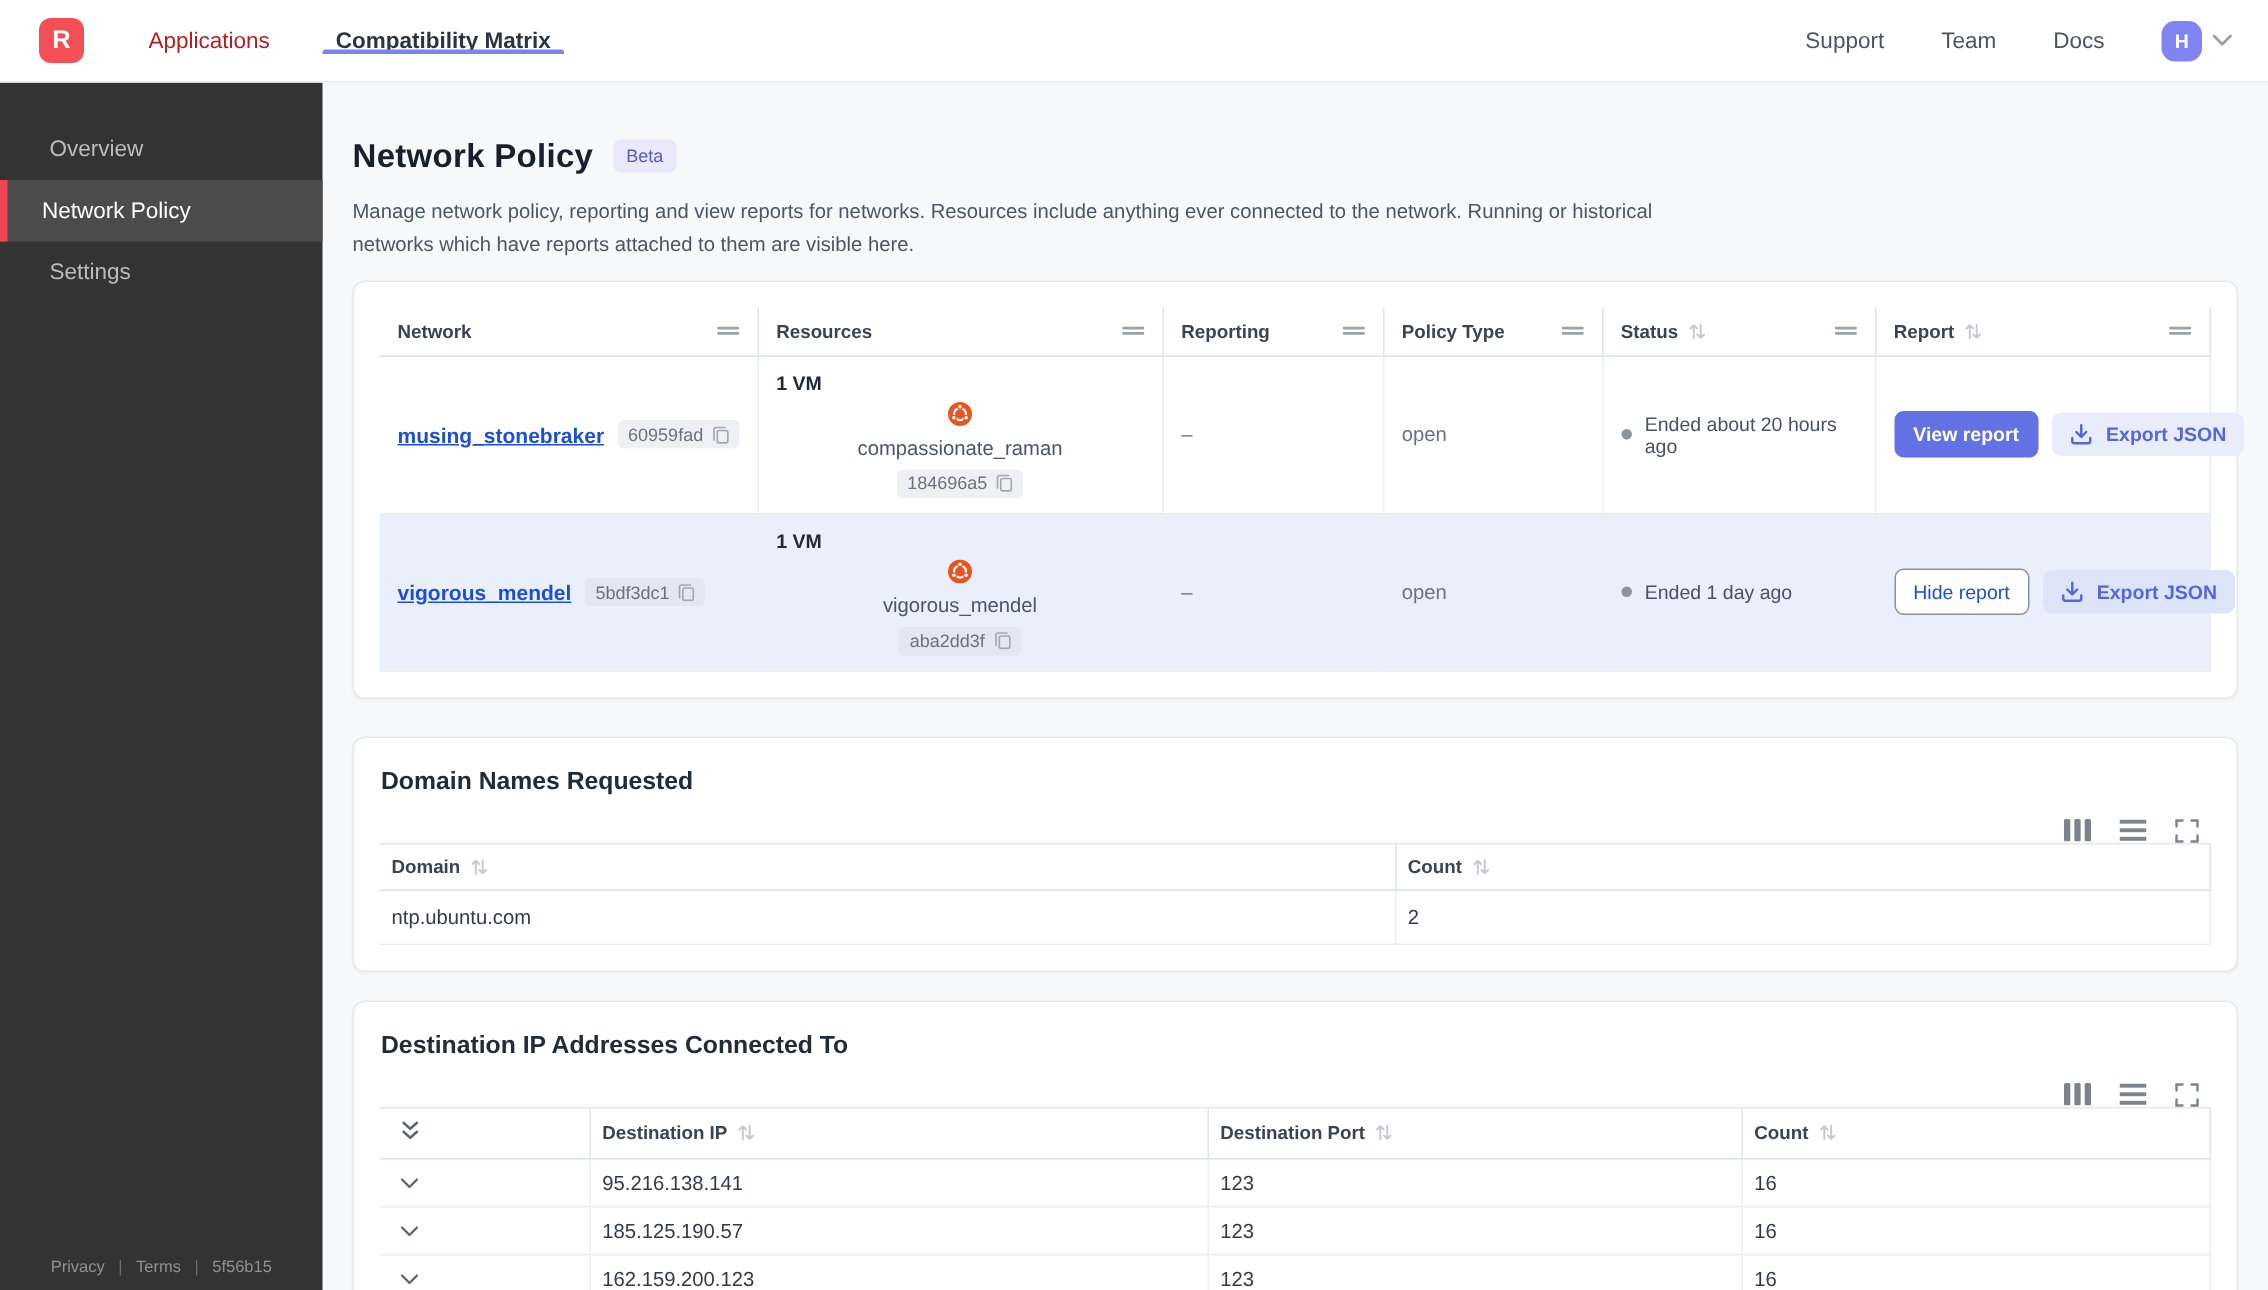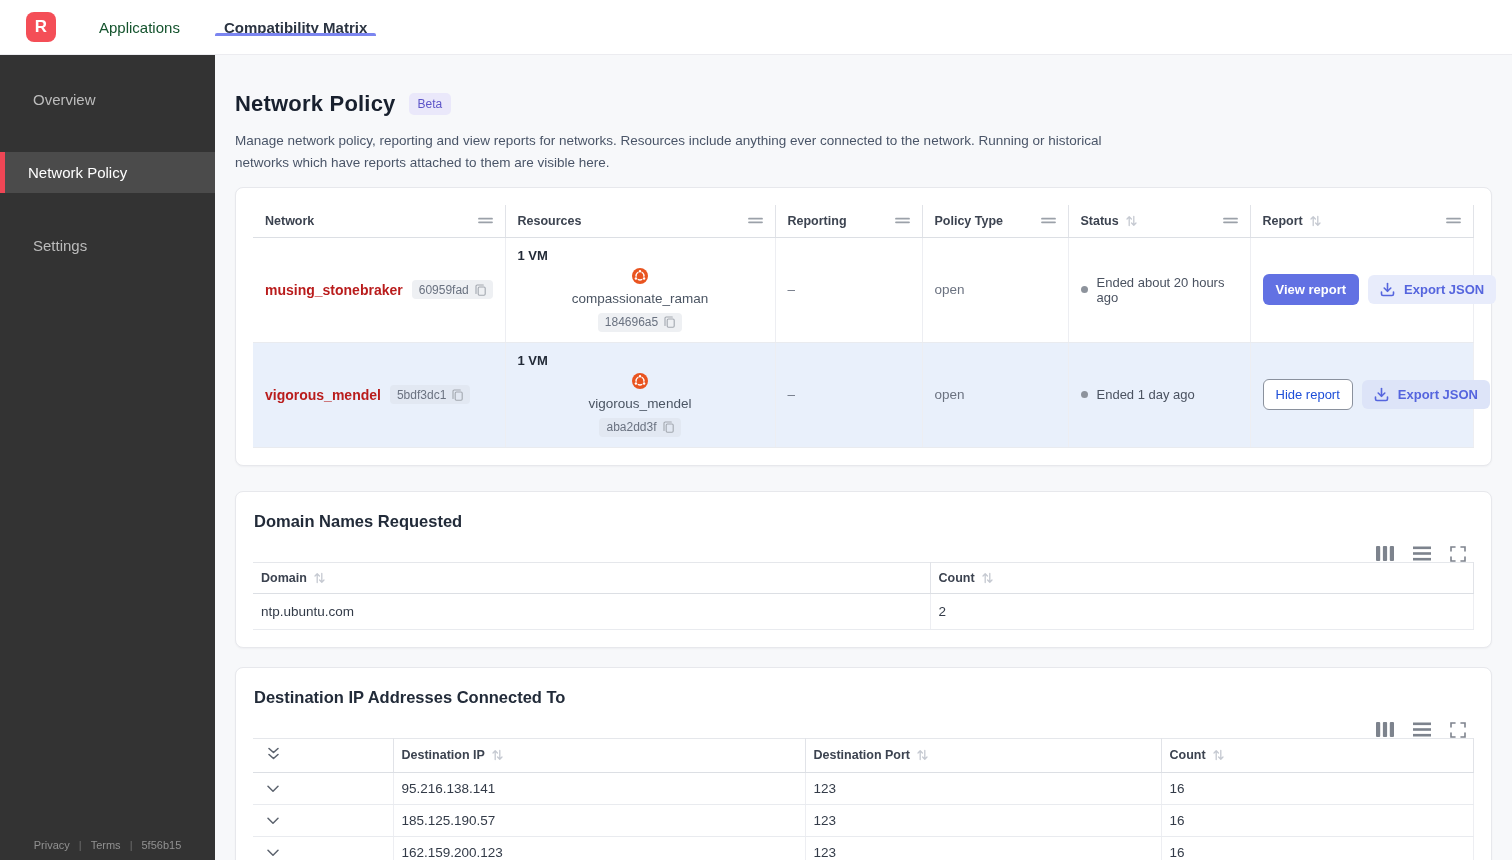--- a/index.html
+++ b/index.html
@@ -4,31 +4,31 @@
 <style>
   * { box-sizing: border-box; margin: 0; padding: 0; }
   html,body { width:1512px; height:860px; overflow:hidden; }
   body { font-family:"Liberation Sans", sans-serif; background:#f7f8fa; color:#2d3340; }
 
   
   .navbar { height:55px; background:#fff; display:flex; align-items:stretch; border-bottom:1px solid #ececf0; position:relative; z-index:3; }
   .nav-left { display:flex; align-items:center; padding-left:26px; }
   .logo { width:30px; height:30px; background:#f44e57; border-radius:8px; color:#fff; font-weight:bold; font-size:17px; display:flex; align-items:center; justify-content:center; }
   .nav-tabs { display:flex; align-items:stretch; margin-left:34px; }
-  .nav-tab { display:flex; align-items:center; padding:0 9px; margin-right:26px; font-size:15px; color:#14532d; cursor:pointer; position:relative; }
+  .nav-tab { display:flex; align-items:center; padding:0 9px; margin-right:26px; font-size:15px; color:#b91c1c; cursor:pointer; position:relative; }
   .nav-tab.active { color:#2b3442; font-weight:bold; }
   .nav-tab.active::after { content:""; position:absolute; left:0; right:0; bottom:0; height:3px; background:#7b85f0; border-radius:2px 2px 0 0; }
   .nav-right { margin-left:auto; display:flex; align-items:center; gap:38px; padding-right:24px; }
   .nav-link { font-size:15px; color:#4c5462; cursor:pointer; }
   .avatar-wrap { display:flex; align-items:center; gap:7px; cursor:pointer; }
   .avatar { width:27px; height:27px; border-radius:9px; background:#7f84f0; color:#fff; font-size:13px; font-weight:bold; display:flex; align-items:center; justify-content:center; }
 
   
   .shell { display:flex; height:805px; }
-  .sidebar { width:215px; background:#333333; display:flex; flex-direction:column; padding-top:24px; position:relative; flex-shrink:0;gap:32px; }
+  .sidebar { width:215px; background:#333333; display:flex; flex-direction:column; padding-top:24px; position:relative; flex-shrink:0; }
   .side-item { height:41px; display:flex; align-items:center; padding-left:28px; font-size:15px; color:#bcbcbc; cursor:pointer; border-left:5px solid transparent; }
   .side-item.active { background:#4b4b4b; color:#ffffff; border-left-color:#ef4655; padding-left:23px; }
   .side-footer { position:absolute; bottom:9px; left:0; width:100%; display:flex; justify-content:center; align-items:center; gap:9px; font-size:11px; color:#919191; }
   .side-sep { color:#6d6d6d; }
 
   .main { flex:1; background:#f7f8fa; padding:36px 20px 0 20px; overflow:hidden; }
 
   
   .title-row { display:flex; align-items:center; gap:13px; }
   .page-title { font-size:22px; font-weight:bold; color:#18202e; letter-spacing:.2px; }
@@ -49,21 +49,21 @@
   th { text-align:left; font-size:12.5px; font-weight:bold; color:#3c4350; padding:9px 12px; border-right:1px solid #e1e3e8; border-bottom:1px solid #dcdfe4; }
   td { font-size:13.5px; color:#333b48; padding:10px 12px; border-right:1px solid #edeef2; border-bottom:1px solid #e9ebef; }
   .th-inner { display:flex; align-items:center; }
   .th-spacer { flex:1; }
   .sort-icon { margin-left:7px; display:inline-flex; }
   .menu-icon { display:inline-flex; }
 
   
   .tbl-networks td { height:54px; }
   .row-highlight td { background:#e9f0fb; }
-  .net-name { font-weight:bold; font-size:14px; color:#b91c1c; margin-right:9px; }
+  .net-name { font-weight:bold; font-size:14px; color:#1d4ed8; margin-right:9px;text-decoration:underline; }
   .id-pill { background:#eef0f3; color:#6a7280; font-size:12px; padding:2.5px 7px; border-radius:4px; display:inline-flex; align-items:center; gap:6px; white-space:nowrap; }
   .row-highlight .id-pill { background:#e2e8f2; }
   .cell-flex { display:flex; align-items:center; }
   .res-line1 { font-weight:bold; font-size:13px; color:#222a37; margin-bottom:5px; }
   .res-line2 { display:flex; align-items:center; gap:7px; color:#4b5563; font-size:13.5px;flex-direction:column; }
   .muted { color:#6b7280; }
   .status-cell { display:flex; align-items:center; gap:9px; font-size:13px; color:#4a5260; }
   .status-dot { width:7px; height:7px; border-radius:50%; background:#8d939c; flex-shrink:0; }
   .report-cell { display:flex; align-items:center; gap:9px; }
   .btn-primary { background:#6271e3; color:#fff; border:none; border-radius:6px; font-size:13px; font-weight:bold; padding:8px 13px; cursor:pointer; font-family:inherit; white-space:nowrap; }
@@ -86,20 +86,33 @@
   <div class="nav-left">
     <div class="logo">R</div>
     <nav class="nav-tabs">
       <div class="nav-tab">
           <span>Applications</span>
         </div>
       <div class="nav-tab active">
           <span>Compatibility Matrix</span>
         </div>
     </nav>
+  </div>
+  <div class="nav-right">
+    <span class="nav-link">Support</span>
+    <span class="nav-link">Team</span>
+    <span class="nav-link">Docs</span>
+    <div class="avatar-wrap">
+      <div class="avatar">H</div>
+      <span style="display:inline-flex">
+        <svg width="13" height="8" viewBox="0 0 13 8">
+            <polyline points="1,1 6.5,6.5 12,1" fill="none" stroke="#9aa0a8" stroke-width="1.8" stroke-linecap="round" stroke-linejoin="round"></polyline>
+          </svg>
+      </span>
+    </div>
   </div>
 </header>
 
 <div class="shell">
 
   <aside class="sidebar">
     <div class="side-item">
         <span>Overview</span>
       </div>
     <div class="side-item active">

